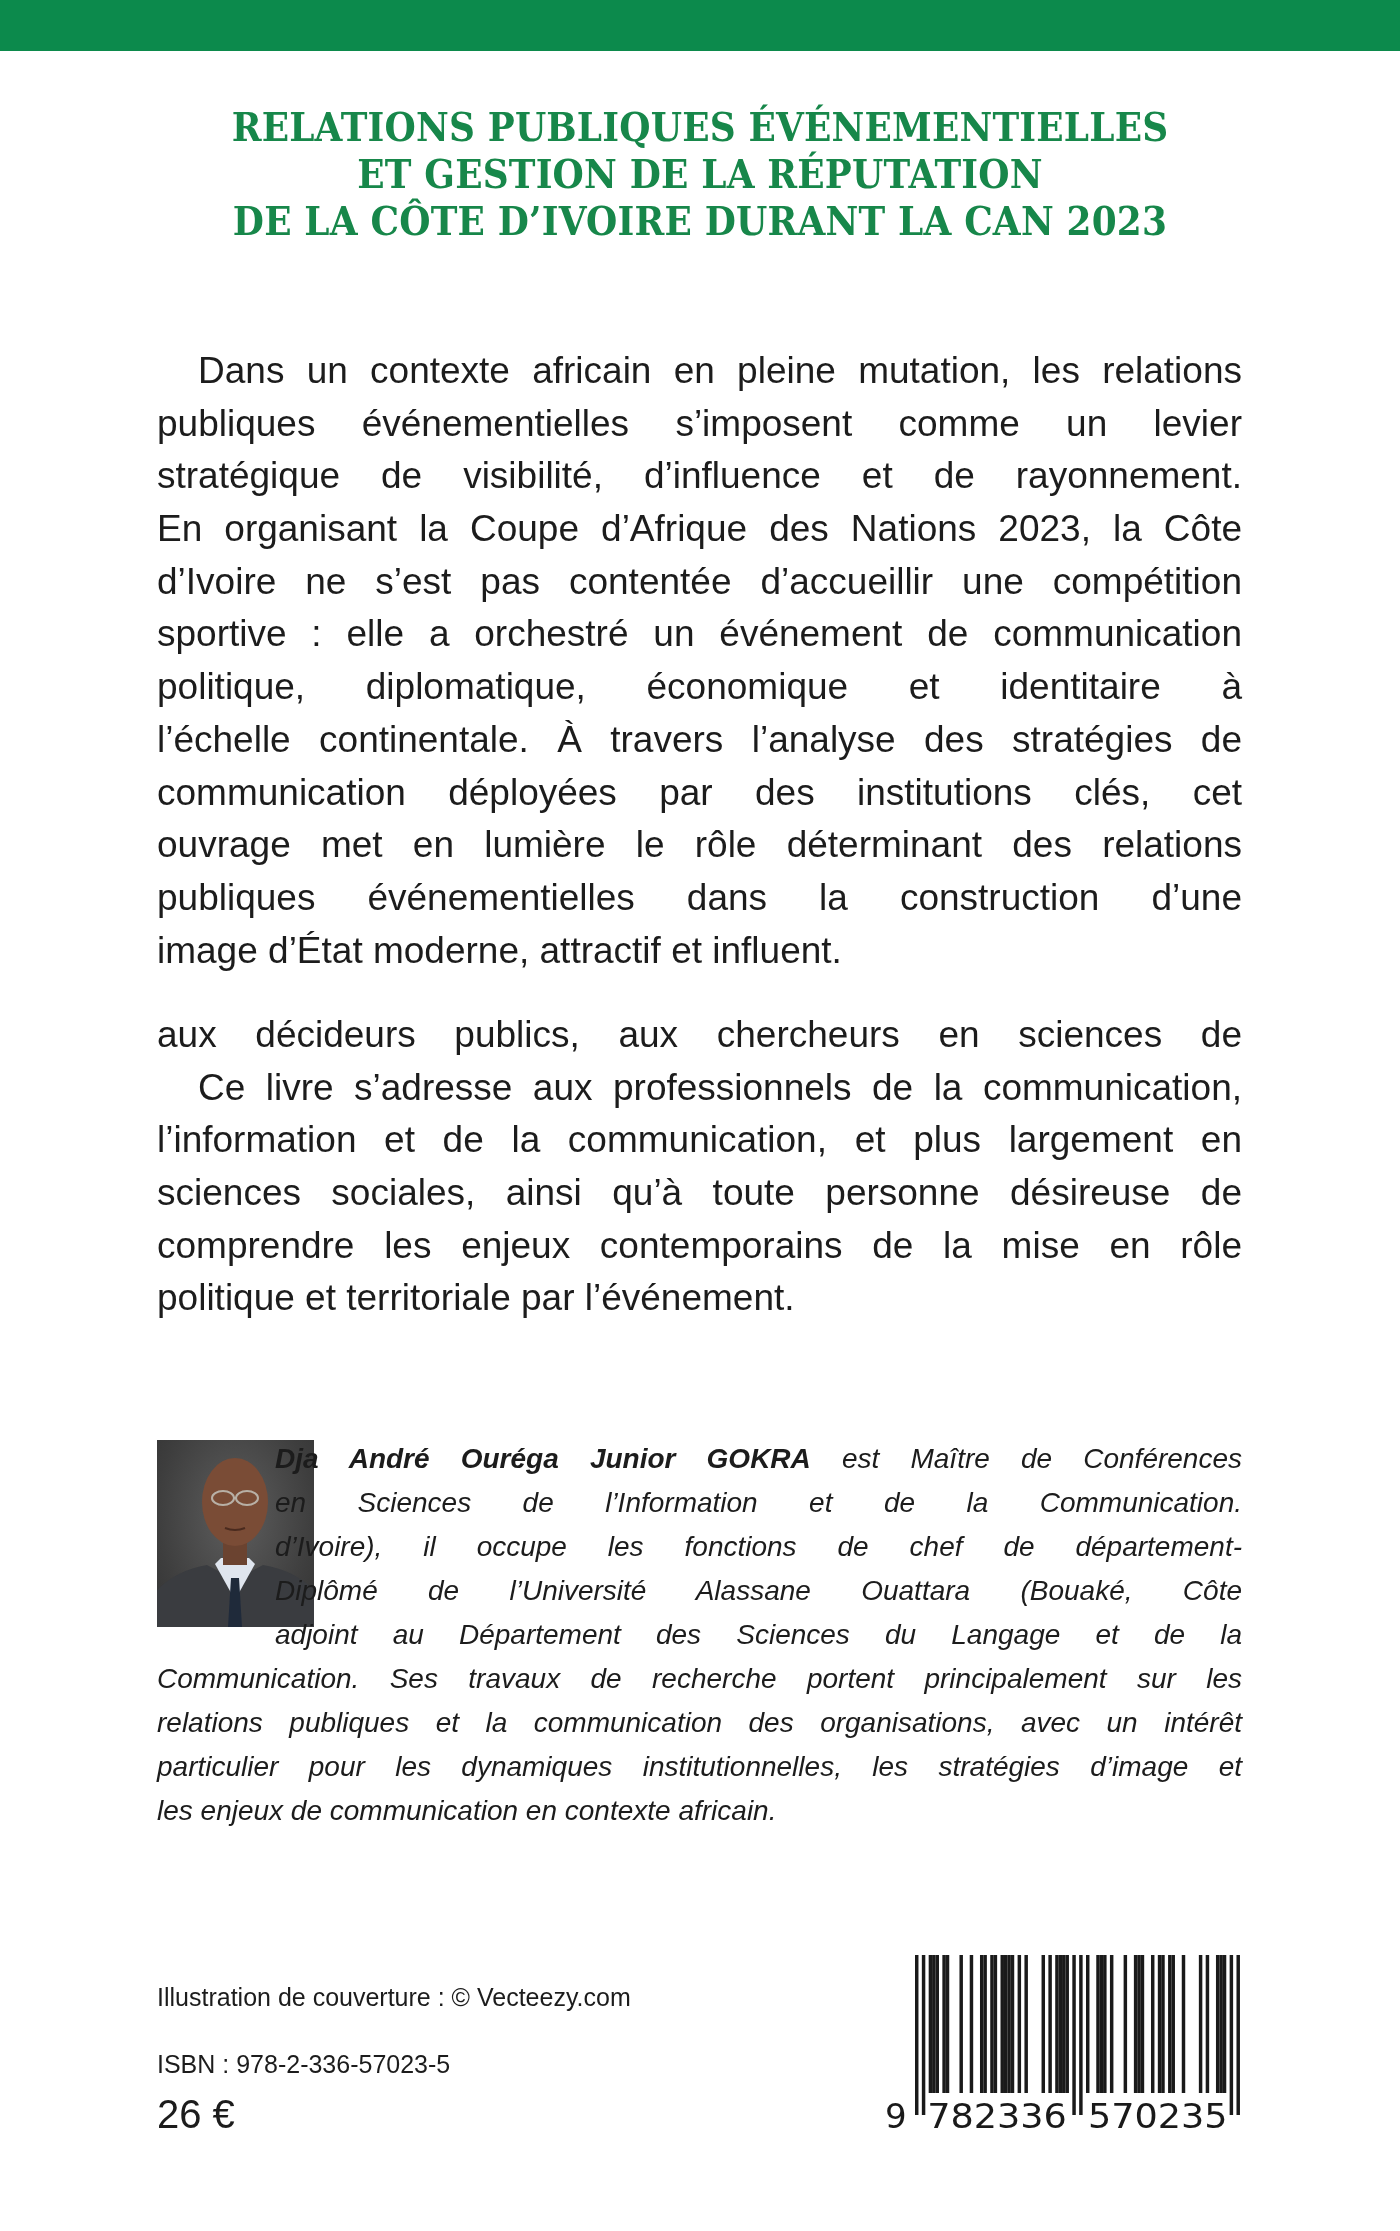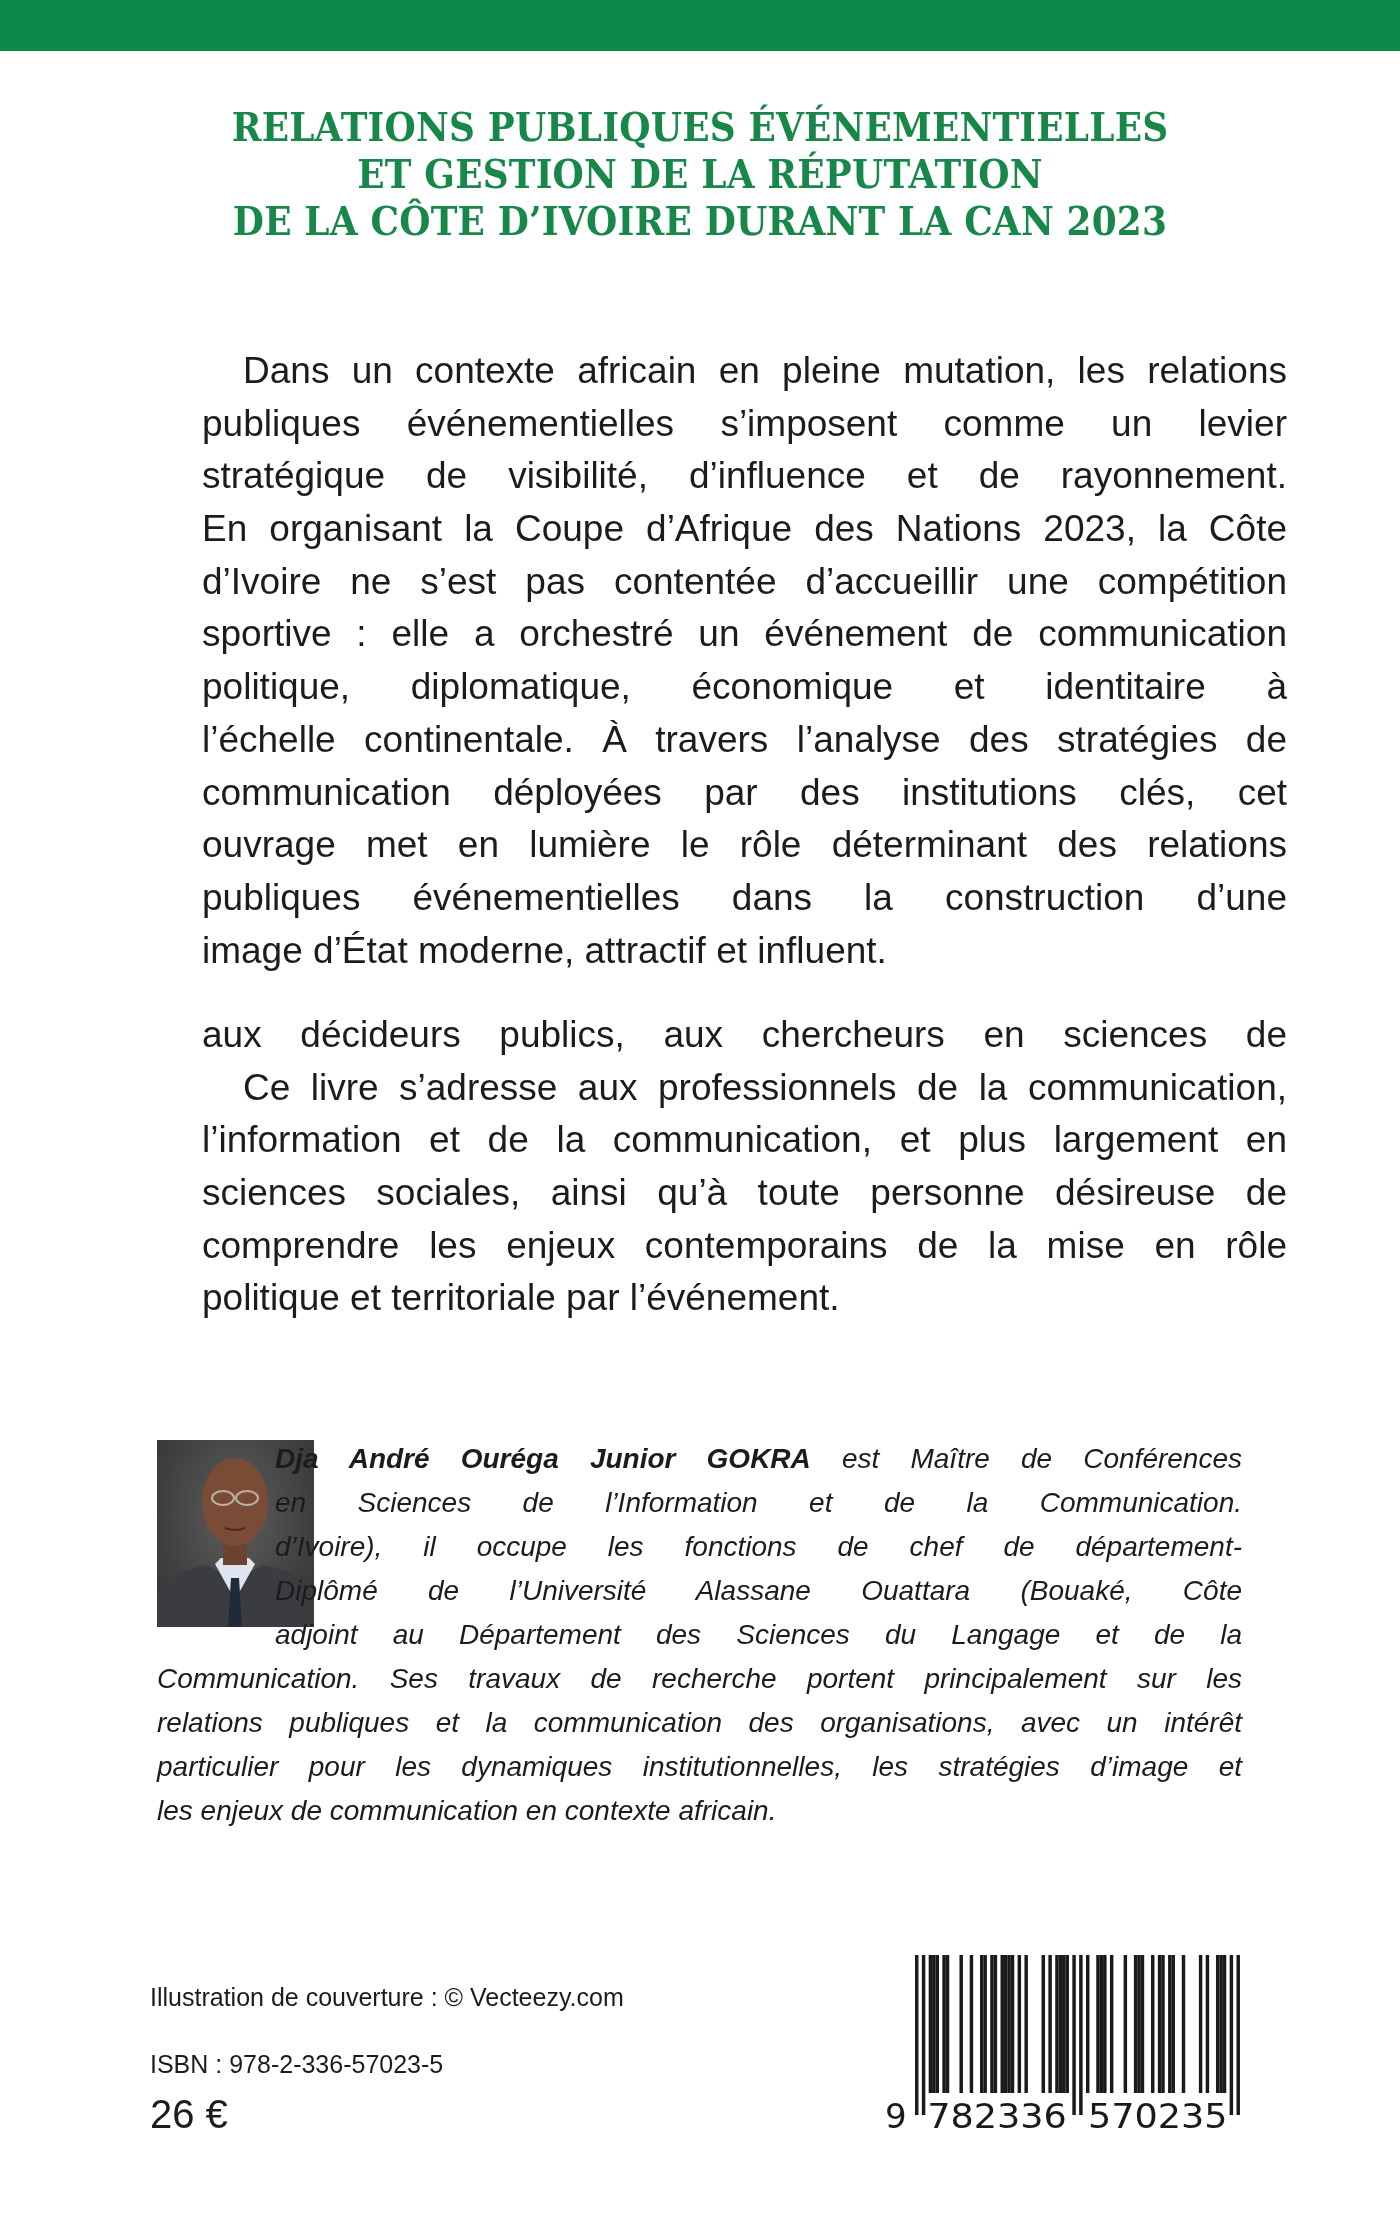--- a/index.html
+++ b/index.html
@@ -1,32 +1,32 @@
 <!DOCTYPE html>
 <html><head>
 <meta charset="utf-8">
 <style>
   html, body { margin: 0; padding: 0; background: #ffffff; }
   body { width: 1400px; height: 2231px; position: relative; overflow: hidden; font-family: "Liberation Sans", sans-serif; color: #1c1c1c; }
   .top-bar { position: absolute; left: 0; top: 0; width: 1400px; height: 51px; background: #0c8a4c; }
   .title { position: absolute; left: 0; top: 104px; width: 1400px; text-align: center; color: #17874a; font-family: "DejaVu Serif", serif; font-weight: bold; font-size: 39px; line-height: 47px; letter-spacing: 0.2px; transform: scaleX(0.92); transform-origin: 700px 0; }
   .title .t-line { display: block; white-space: nowrap; }
-  .para { position: absolute; left: 157px; width: 1085px; font-size: 37px; line-height: 52.7px; margin-left: 45px; }
+  .para { position: absolute; left: 157px; width: 1085px; font-size: 37px; line-height: 52.7px; }
   .para .line { display: block; white-space: nowrap; text-align: justify; text-align-last: justify; height: 52.7px; overflow: visible; }
   .para .line.last { text-align-last: left; }
   .para .line.indent { padding-left: 41px; }
   #para1 { top: 345px; }
   #para2 { top: 1009px; }
   .photo { position: absolute; left: 157px; top: 1440px; width: 157px; height: 187px; background: radial-gradient(ellipse at 50% 40%, #5e5e5e 0%, #3e3e3e 70%, #333 100%); overflow: hidden; }
   .bio { position: absolute; left: 157px; top: 1437px; width: 1085px; font-style: italic; font-size: 28px; line-height: 44px; }
   .bio .line { display: block; white-space: nowrap; text-align: justify; text-align-last: justify; height: 44px; }
   .bio .line.wrap { padding-left: 118px; }
   .bio .line.last { text-align-last: left; }
   .bio b { font-weight: bold; }
-  .credits { position: absolute; left: 150px; font-size: 25px; }
+  .credits { position: absolute; left: 157px; font-size: 25px; }
   #illus { top: 1983px; }
   #isbn { top: 2050px; }
   #price { top: 2092px; font-size: 40px; }
   .barcode { position: absolute; left: 880px; top: 1950px; width: 380px; height: 200px; }
 </style>
 </head>
 <body>
 
 <div class="top-bar"></div>
 

